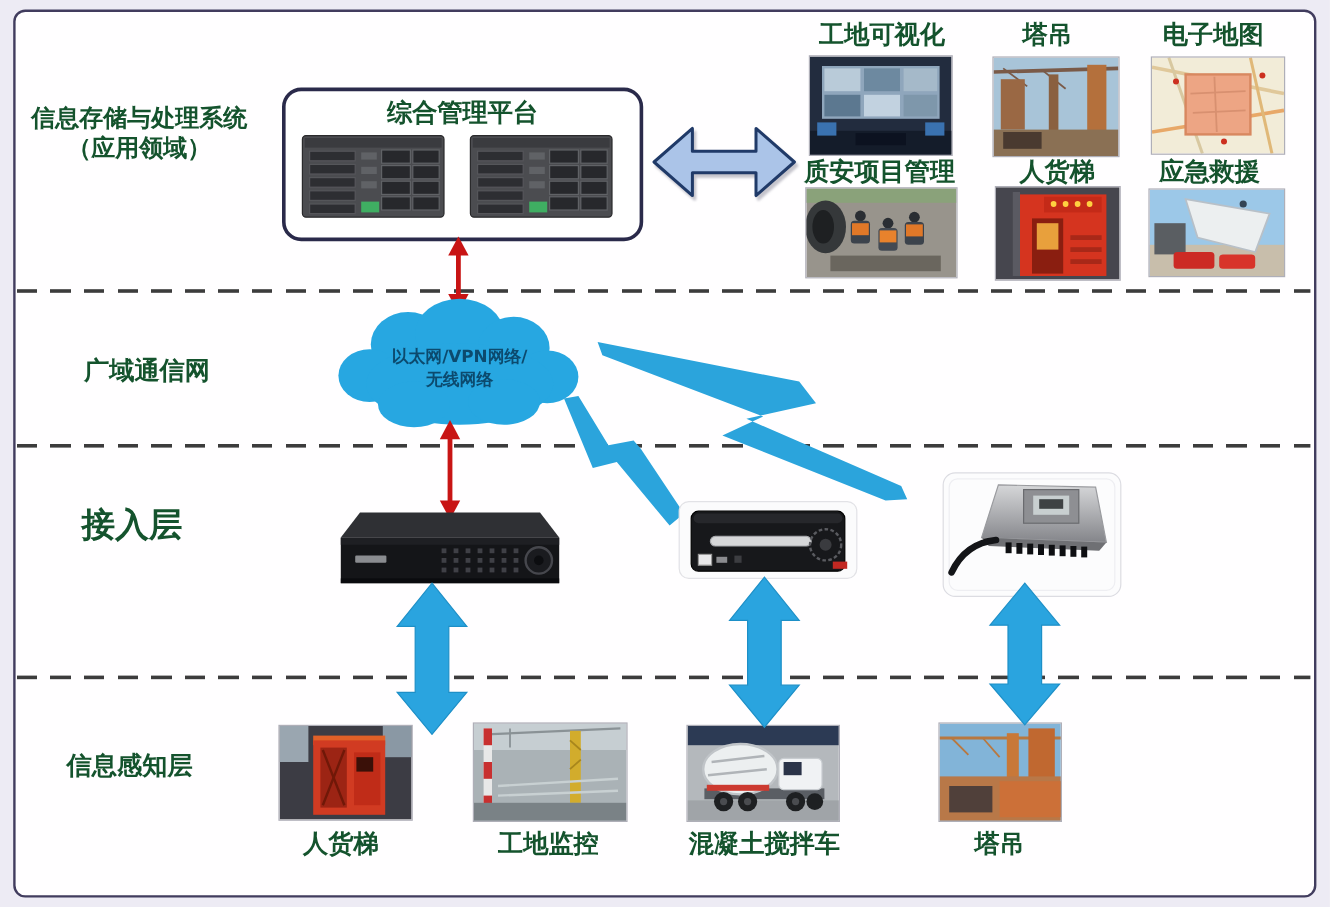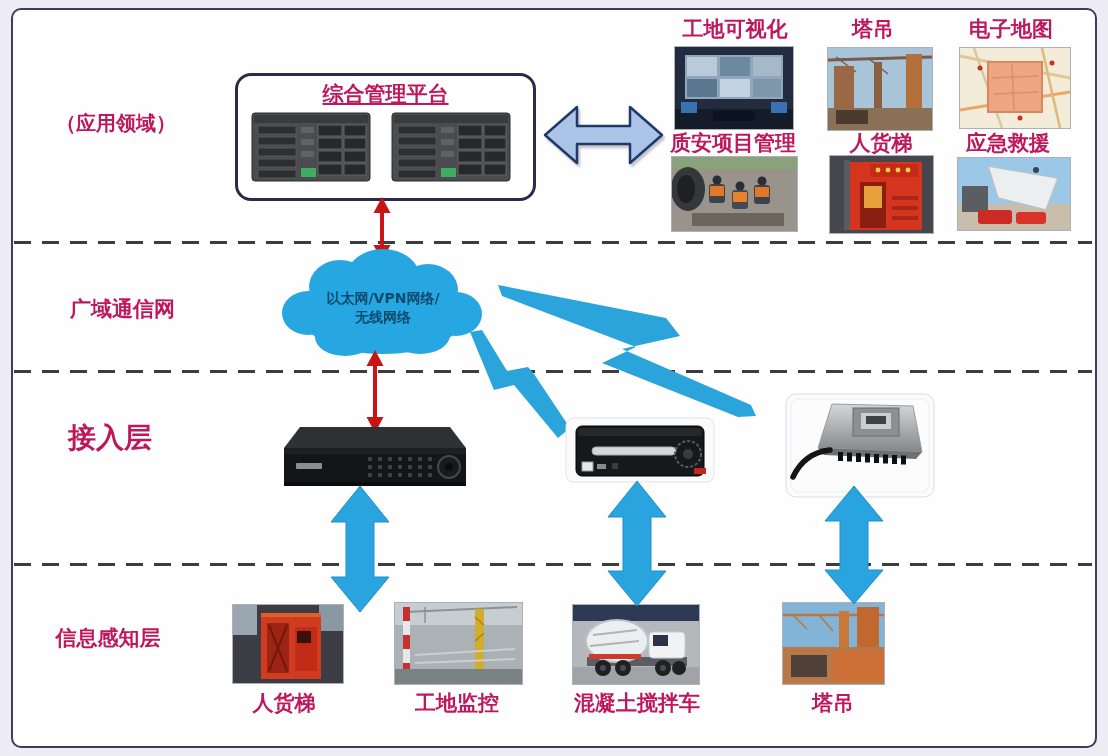--- a/index.html
+++ b/index.html
@@ -1,49 +1,49 @@
 <!DOCTYPE html>
 <html><head>
 <meta charset="utf-8">
 <style>
   html,body{margin:0;padding:0;background:#edebf4;font-family:"DejaVu Sans",sans-serif;}
   .stage{position:relative;width:1108px;height:756px;background:#edebf4;overflow:hidden;}
   .frame{position:absolute;left:11px;top:8px;width:1082px;height:736px;background:#fffeff;
          border:2px solid #413c5e;border-radius:10px;z-index:1;}
   .dash{position:absolute;left:14px;width:1078px;height:3px;z-index:2;
         background:repeating-linear-gradient(to right,#3c3c3c 0 17px,transparent 17px 28px);}
-  .lbl{position:absolute;color:#be185d;font-weight:bold;text-align:center;z-index:6;line-height:1.25;}
+  .lbl{position:absolute;color:#14532d;font-weight:bold;text-align:center;z-index:6;line-height:1.25;}
   .platform-box{position:absolute;left:235px;top:73px;width:295px;height:122px;background:#fff;
         border:3px solid #2a2a4a;border-radius:16px;z-index:3;}
   .photo{position:absolute;z-index:4;outline:1px solid rgba(110,110,125,.55);}
   .photo svg{display:block;}
   .overlay{position:absolute;left:0;top:0;z-index:5;pointer-events:none;}
   .cloud-text{position:absolute;left:298px;top:289px;width:170px;text-align:center;color:#0c4a6e;
         font-weight:bold;font-size:14px;line-height:19px;z-index:6;}
 </style>
 </head>
 <body>
 
 <div class="stage">
   <div class="frame"></div>
 
   <div class="dash" style="top:241px;"></div>
   <div class="dash" style="top:370px;"></div>
   <div class="dash" style="top:563px;"></div>
 
   <div class="lbl" style="left:10px;top:86px;width:212px;font-size:20px;">
-    <br>
+    <span>信息存储与处理系统</span><br>
     <span>（应用领域）</span>
   </div>
   <div class="lbl" style="left:40px;top:296px;width:135px;font-size:21px;text-align:right;">广域通信网</div>
   <div class="lbl" style="left:45px;top:420px;width:130px;font-size:28px;">接入层</div>
   <div class="lbl" style="left:42px;top:625px;width:132px;font-size:21px;">信息感知层</div>
 
   <div class="platform-box">
-    <div class="lbl" style="left:0;top:5px;width:295px;font-size:21px;position:absolute;text-decoration:underline;">综合管理平台</div>
+    <div class="lbl" style="left:0;top:5px;width:295px;font-size:21px;position:absolute;">综合管理平台</div>
   </div>
 
   <div class="lbl" style="left:660px;top:16px;width:150px;font-size:21px;">工地可视化</div>
   <div class="lbl" style="left:818px;top:16px;width:110px;font-size:21px;">塔吊</div>
   <div class="lbl" style="left:946px;top:16px;width:130px;font-size:21px;">电子地图</div>
 
   <div class="lbl" style="left:658px;top:130px;width:150px;font-size:21px;">质安项目管理</div>
   <div class="lbl" style="left:826px;top:130px;width:110px;font-size:21px;">人货梯</div>
   <div class="lbl" style="left:944px;top:130px;width:128px;font-size:21px;">应急救援</div>
 

